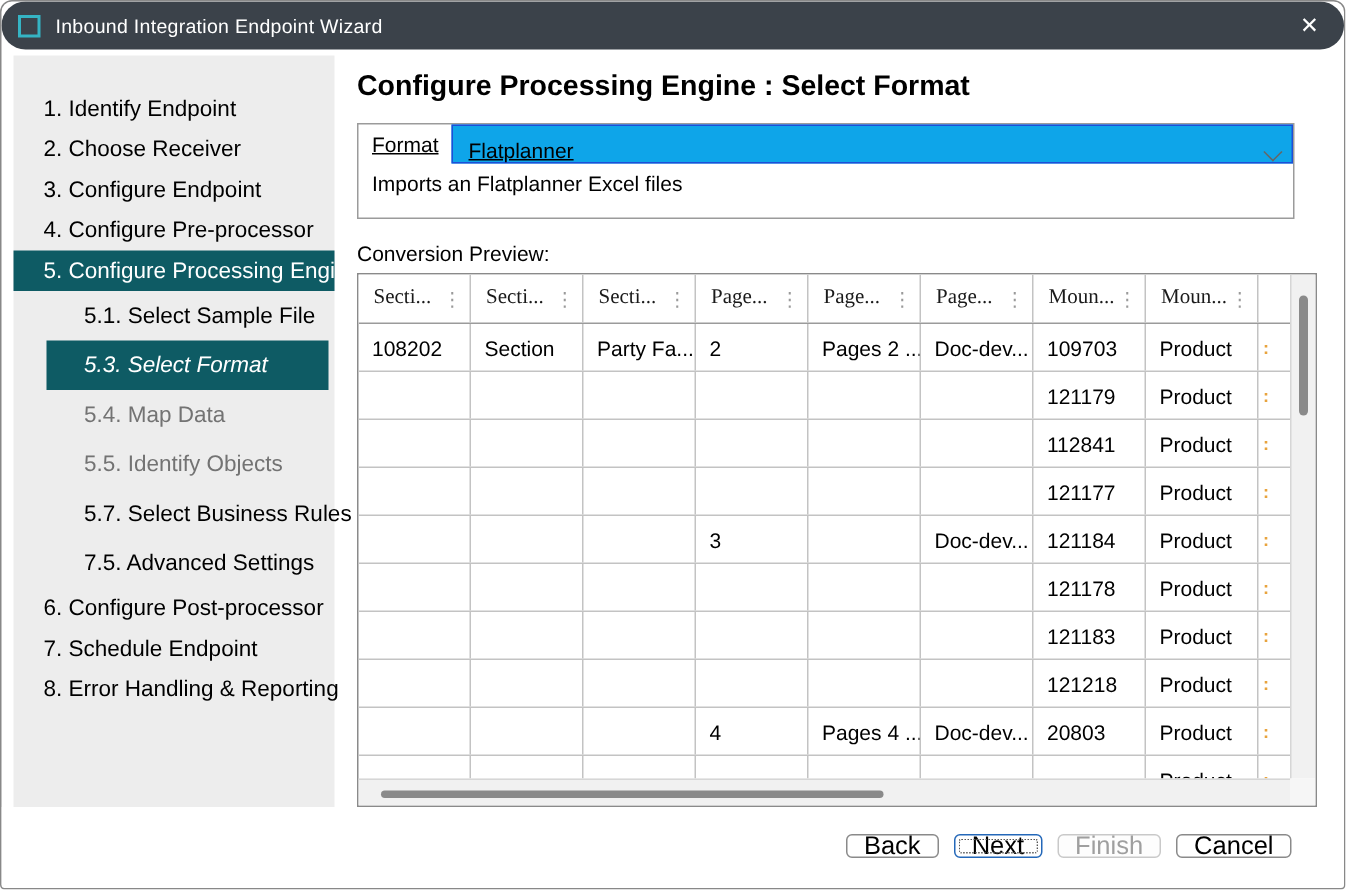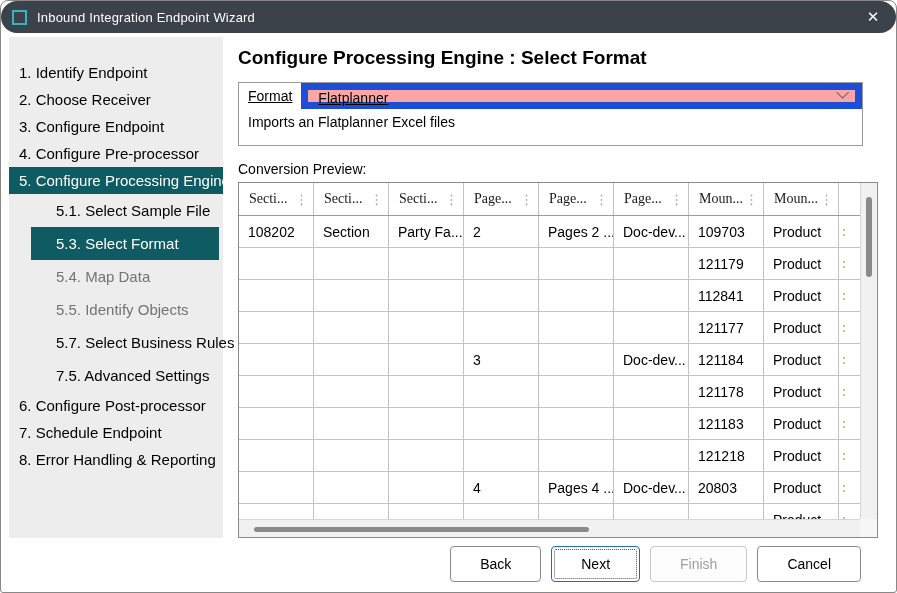--- a/index.html
+++ b/index.html
@@ -18,35 +18,35 @@
     padding:0 12px 0 11px; color:#fff;border-radius:16px;
   }
   .app-icon { width:15px; height:15px; border:2px solid var(--icon-teal); margin-right:10px; flex:0 0 auto; }
   .title-text { font-size:13px; letter-spacing:.2px; }
   .close-btn { margin-left:auto; font-size:15px; color:#fff; width:22px; text-align:center; cursor:default; }
 
   
   .body { display:flex; height:505px; padding:4px 0 0 8px; }
 
   .sidebar { width:214px; background:#ededed; padding-top:22px; flex:0 0 auto; }
-  .sb-item { height:27px; display:flex; align-items:center; padding-left:10px; font-size:15px; color:#000; cursor:default; white-space:nowrap; }
+  .sb-item { height:27px; display:flex; align-items:center; padding-left:20px; font-size:15px; color:#000; cursor:default; white-space:nowrap; }
   .sb-item.sub { height:33px; padding-left:47px; }
   .sb-item.selected { background:var(--teal); color:#fff; }
-  .sb-item.sub.selected { margin-left:22px; margin-right:4px; padding-left:25px; }
+  .sb-item.sub.selected { margin-left:22px; margin-right:4px; padding-left:25px;font-style:italic; }
   .sb-item.disabled { color:#737373; }
 
   .content { flex:1; padding:6px 0 0 15px; }
   .page-title { font-size:19px; font-weight:bold; margin:4px 0 13px 0; color:#000; }
 
   .format-box { width:625px; border:1px solid #9b9b9b; height:64px; background:#fff; }
   .format-row { display:flex; align-items:stretch; height:26px;text-decoration:underline; }
   .format-label { display:flex; align-items:center; padding:0 9px; font-size:14px; }
   .format-select {
-    flex:1; border:7px solid #1d4ed8; display:flex; align-items:flex-start;
-    justify-content:space-between; padding:0 10px; font-size:14px; background:#fca5a5; cursor:default;
+    flex:1; border:1px solid #1d4ed8; display:flex; align-items:flex-end;
+    justify-content:space-between; padding:0 10px; font-size:14px; background:#0ea5e9; cursor:default;
   }
   .chevron-down { width:9px; height:9px; border-right:1.5px solid #666; border-bottom:1.5px solid #666; transform:rotate(45deg) translateY(-3px); }
   .format-desc { font-size:14px; padding:5px 9px; }
 
   .preview-label { font-size:14px; margin:15px 0 5px 0; }
 
   
   .table-wrap { position:relative; width:640px; height:356px; border:1px solid #8a8a8a; background:#fff; overflow:hidden; }
   .grid { position:absolute; top:0; left:0; right:17px; bottom:18px; overflow:hidden; }
   .grid-header { display:flex; height:33px; border-bottom:1px solid #9b9b9b; background:#fff; }
@@ -59,22 +59,22 @@
 
   .vscroll { position:absolute; top:0; right:0; bottom:18px; width:17px; background:#f1f1f1; border-left:1px solid #d6d6d6; }
   .vthumb { position:absolute; top:14px; left:5px; width:6px; height:80px; background:#8a8a8a; border-radius:3px; }
   .hscroll { position:absolute; left:0; right:17px; bottom:0; height:18px; background:#f1f1f1; border-top:1px solid #d6d6d6; }
   .hthumb { position:absolute; left:15px; top:7px; width:335px; height:5px; background:#8a8a8a; border-radius:3px; }
   .scroll-corner { position:absolute; right:0; bottom:0; width:17px; height:18px; background:#f6f6f6; }
 
   
   .footer { height:52px; display:flex; align-items:center; justify-content:flex-end; gap:10px; padding-right:35px; background:#fff; }
   .btn {
-    min-width:58px; height:36px; padding:0 29px; background:#fff;
-    border:1px solid #8a8a8a; border-radius:4px; font-size:14px;
+    min-width:58px; height:16px; padding:0 11px; background:#fff;
+    border:1px solid #8a8a8a; border-radius:4px; font-size:17px;
     display:flex; align-items:center; justify-content:center;
     font-family:"Liberation Sans", sans-serif; cursor:default; position:relative; color:#000;
   }
   .btn.next { border-color:#2468b9; }
   .btn.next::after { content:""; position:absolute; inset:2px; border:1px dotted #555; border-radius:2px; }
   .btn.finish { color:#9f9f9f; border-color:#c9c9c9; background:#fdfdfd; }
 </style>
 </head>
 <body>
 

